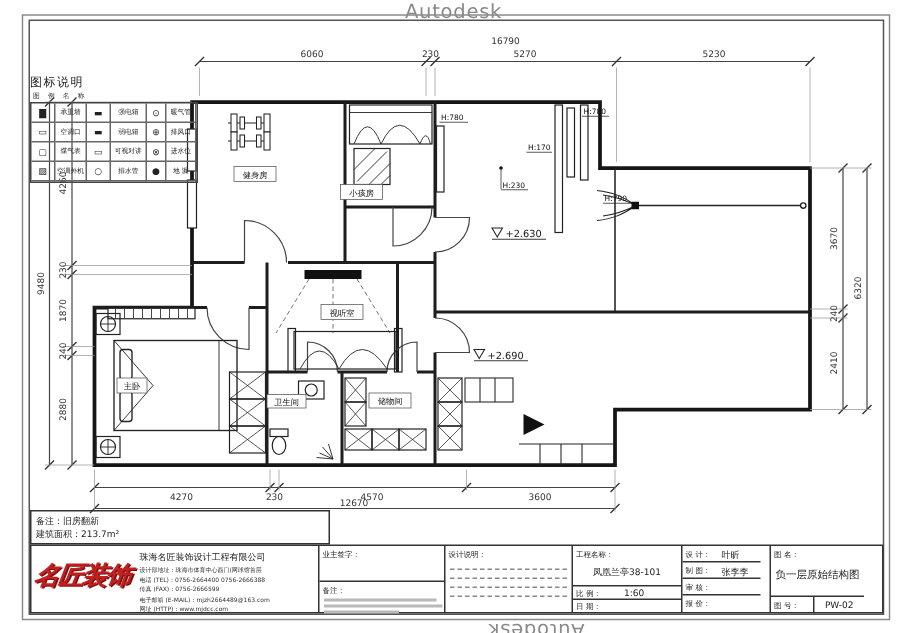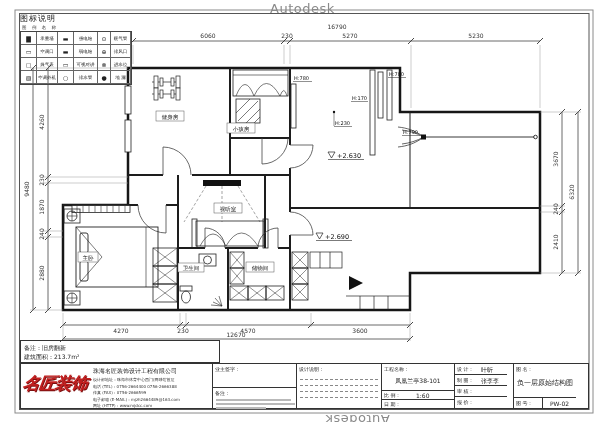--- a/index.html
+++ b/index.html
@@ -4,21 +4,21 @@
 <style>
   html,body{margin:0;padding:0;background:#fafafa;}
   .sheet{position:relative;width:600px;height:422px;background:#ffffff;overflow:hidden;
          font-family:"DejaVu Sans","Liberation Sans",sans-serif;color:#1a1a1a;}
   svg{position:absolute;left:0;top:0;}
   .t{position:absolute;white-space:nowrap;}
   .wm{font-size:13px;color:#8a8a8a;letter-spacing:.5px;}
   .wm-bottom{transform:rotate(180deg);}
   
   .legend{position:absolute;left:20px;top:13px;width:112px;}
-  .lg-title{font-size:8px;color:#222;letter-spacing:1px;}
+  .lg-title{font-size:8px;color:#222;letter-spacing:1px;margin-top:36px;}
   .lg-sub{font-size:4.5px;color:#333;margin:1px 0 1px 2px;letter-spacing:2px;}
   .lg-table{display:grid;grid-template-columns:16px 21px 16px 24px 13px 20px;border:1px solid #444;}
   .lg-cell{border-right:1px solid #666;border-bottom:1px solid #666;height:12px;display:flex;
            align-items:center;justify-content:center;font-size:4.5px;color:#222;overflow:hidden;}
   .lg-cell.ic{font-size:6px;}
   
   .notes{position:absolute;left:20px;top:340px;width:200px;height:23px;border:1px solid #333;
          box-sizing:border-box;padding:2px 3px;font-size:6px;line-height:9px;color:#222;}
   .tb{position:absolute;left:20px;top:363px;width:569px;height:46px;border:1px solid #333;
       box-sizing:border-box;font-size:5px;color:#222;}

